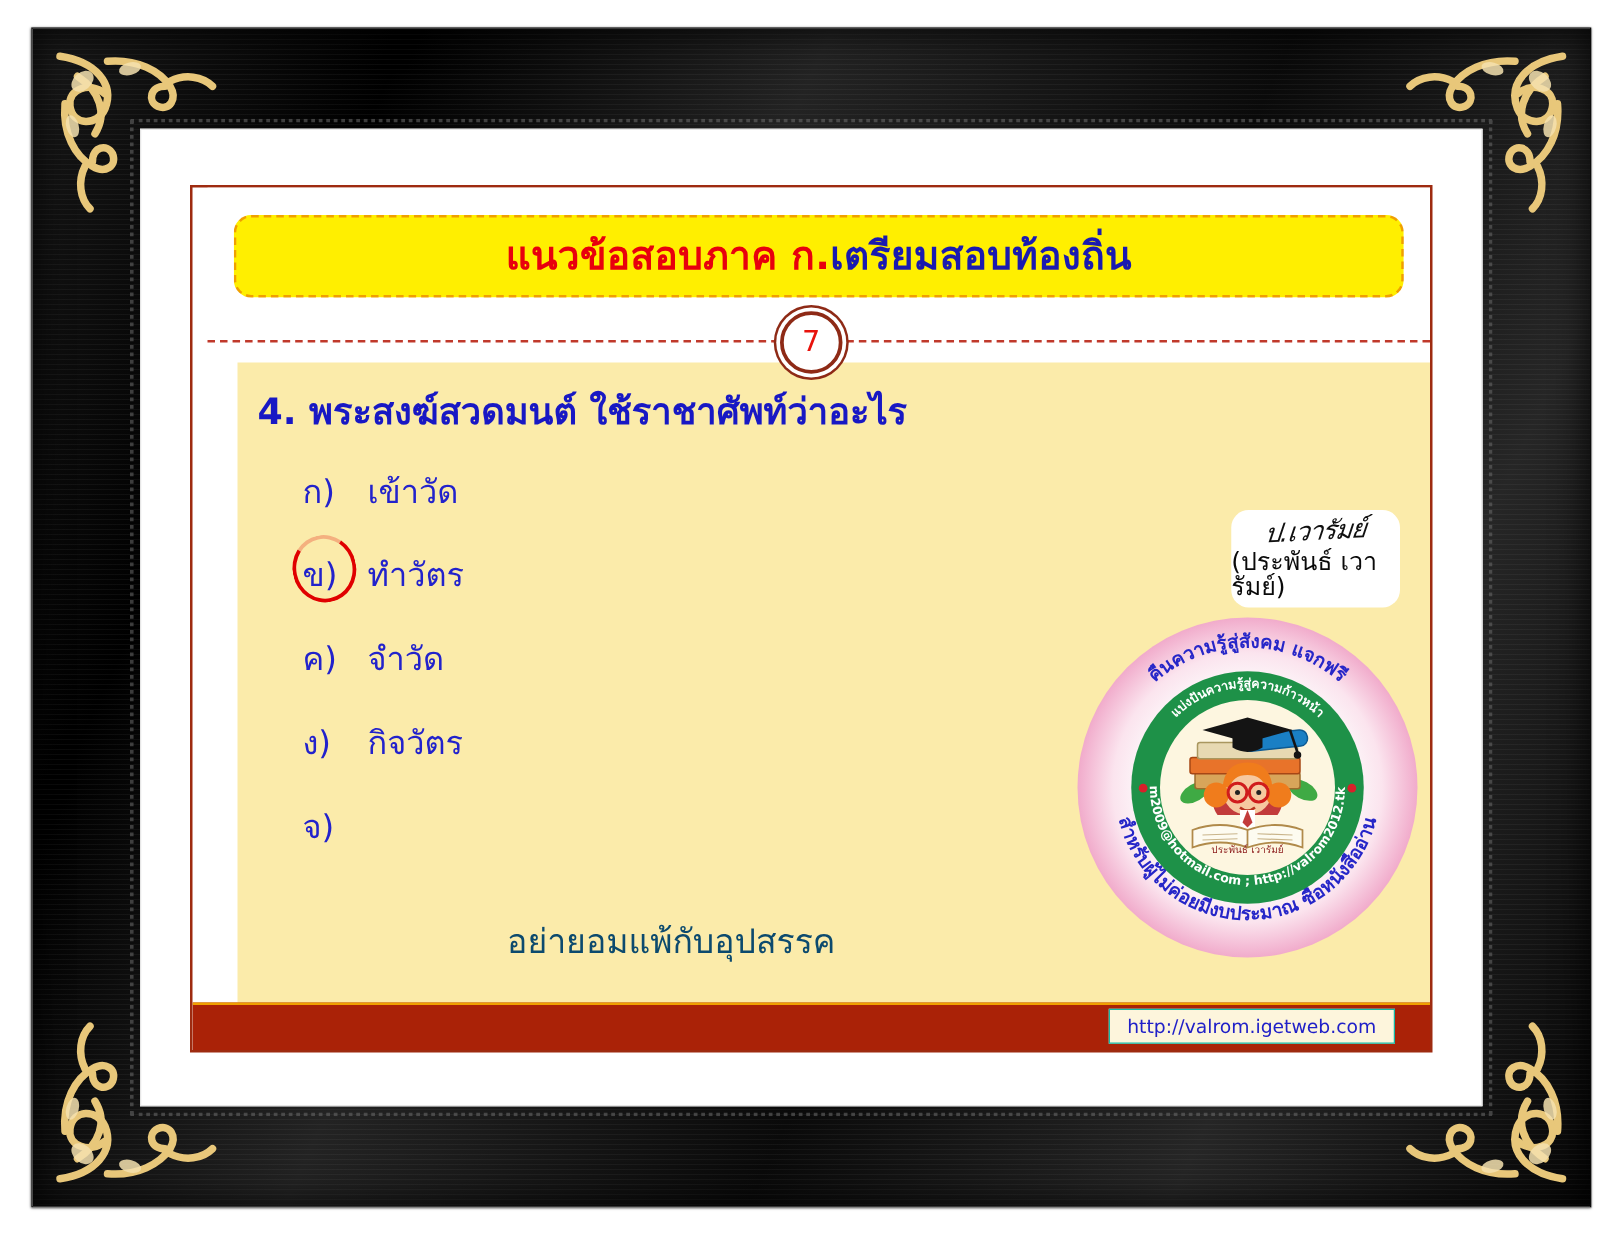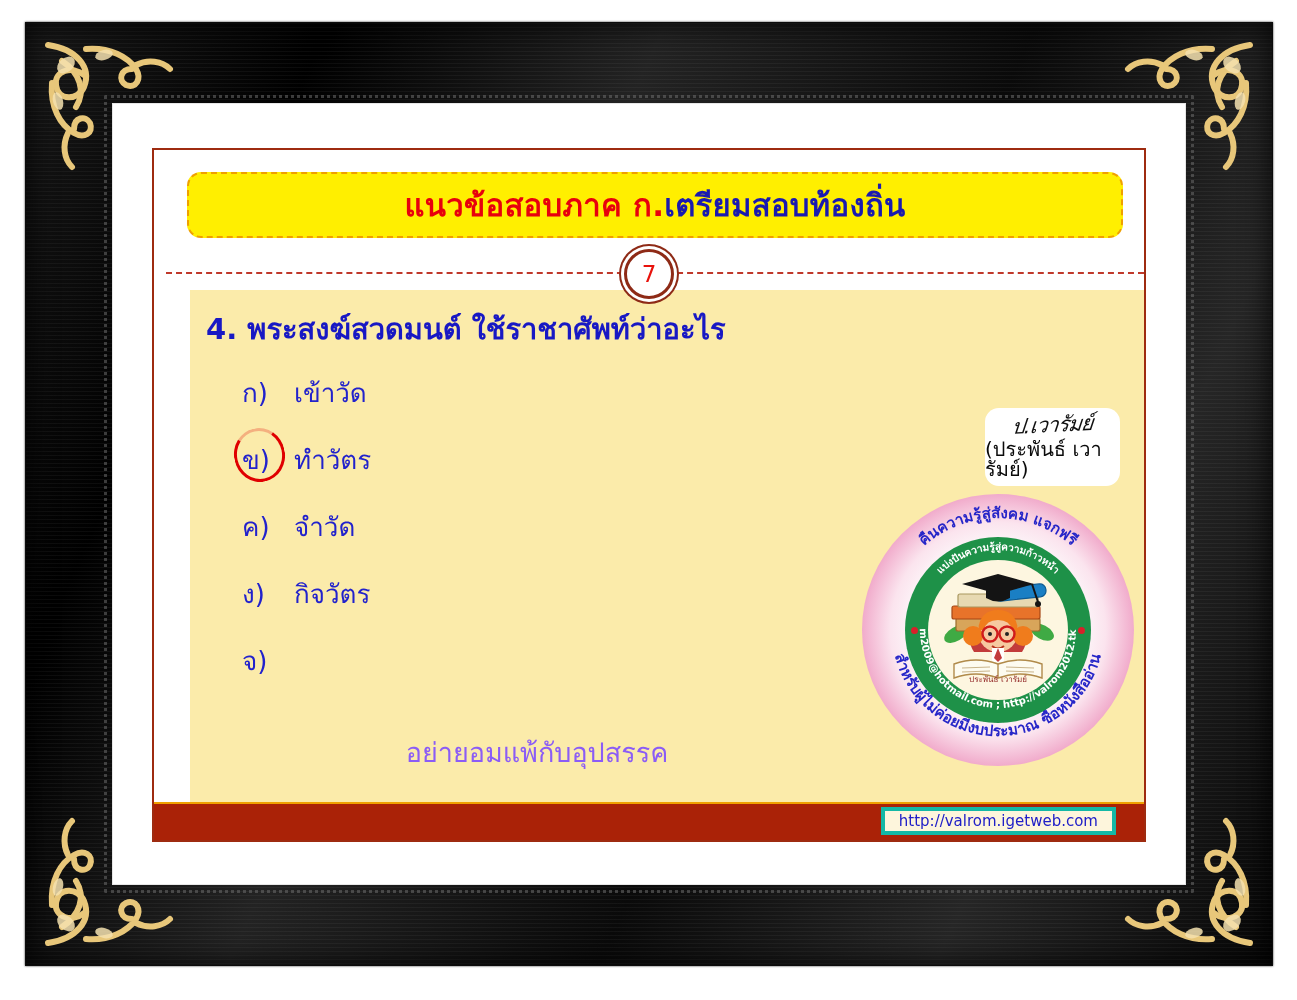--- a/index.html
+++ b/index.html
@@ -140,21 +140,21 @@
     border: 3px solid #e00000;
     border-top-color: rgba(224,0,0,.25);
     border-radius: 50%;
     transform: rotate(-12deg);
   }
 
   #motto {
     position: absolute;
     left: 0; right: 0; bottom: 28px;
     text-align: center;
-    color: #8b5cf6;
+    color: #0c4a6e;
     font-size: 27px;
     padding-right: 260px;
   }
 
   
   #signature-box {
     position: absolute;
     right: 24px; top: 118px;
     width: 135px; height: 78px;
     background: #ffffff;
@@ -228,21 +228,21 @@
     background: linear-gradient(to bottom, #3a7fd5 0%, #6ba6e8 45%, #cfe4f8 100%);
     display: flex; align-items: center;
   }
   #footer-left span { color: #10108c; font-size: 15px; font-weight: bold; line-height: 1; }
   #footer-right {
     position: absolute;
     right: 28px; top: 3px;
     height: 28px;
     padding: 0 14px;
     background: #fdf5dc;
-    border: 4px solid #14b8a6;
+    border: 1px solid #14b8a6;
     display: flex; align-items: center;
   }
   #footer-right span { color: #2020c8; font-size: 15px; line-height: 1; }
 </style>
 </head>
 <body>
 
 <div id="frame-outer">
 
   <svg class="ornament orn-tl" viewBox="0 0 150 150">

